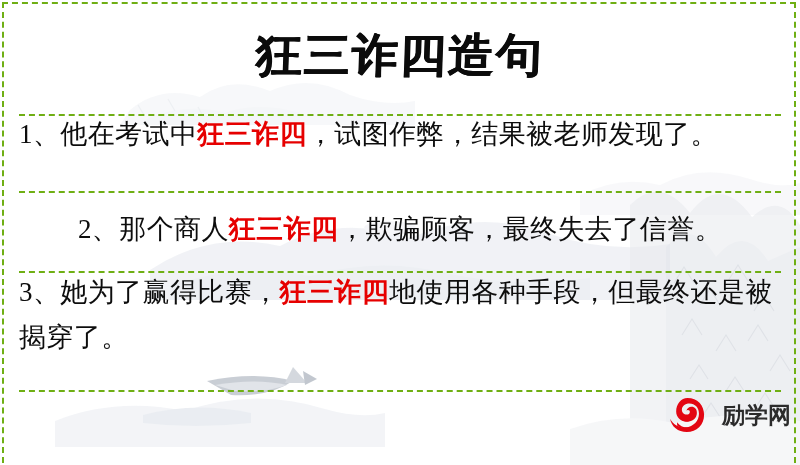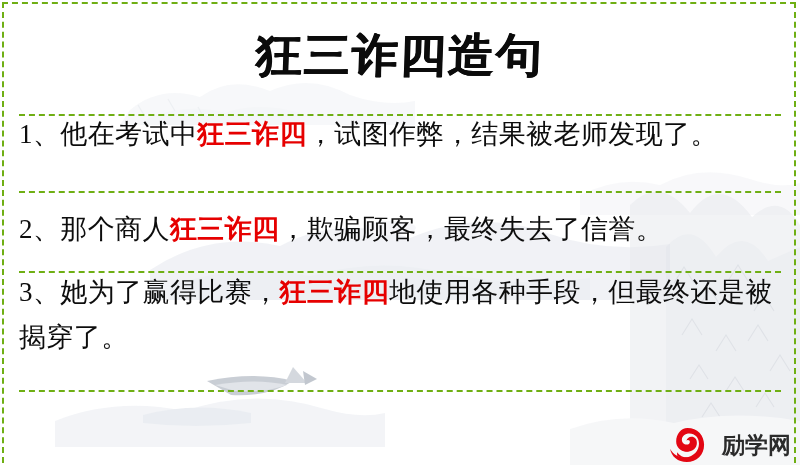--- a/index.html
+++ b/index.html
@@ -118,33 +118,33 @@
     width: 762px;
     font-family: "Liberation Serif", "DejaVu Serif", serif;
     font-size: 27px;
     line-height: 45px;
     color: #0d0d0d;
     letter-spacing: 0.4px;
     white-space: normal;
   }
 
   #sentence-1 { top: 112px; }
-  #sentence-2 { top: 207px; }
+  #sentence-2 { top: 207px; text-align: center; }
   #sentence-3 { top: 270px; }
 
   .idiom {
     color: #e60000;
     font-weight: 700;
   }
 
   
   #logo {
     position: absolute;
     left: 668px;
-    top: 424px;
+    top: 394px;
     width: 122px;
     height: 42px;
     display: flex;
     align-items: center;
     gap: 16px;
     justify-content: space-between;
   }
 
   #logo-mark {
     width: 38px;

